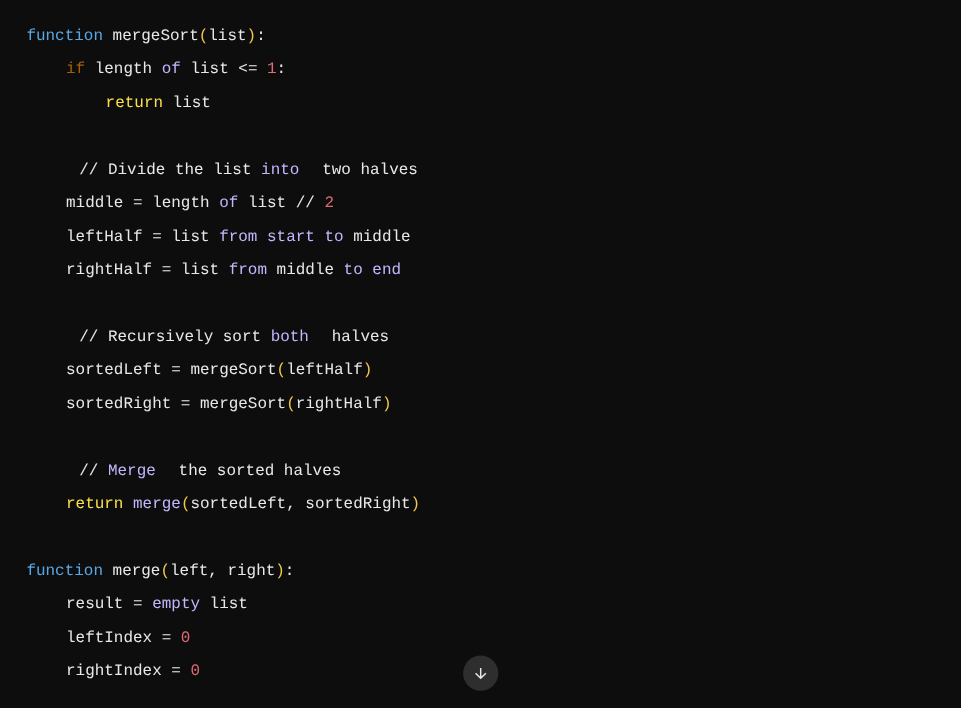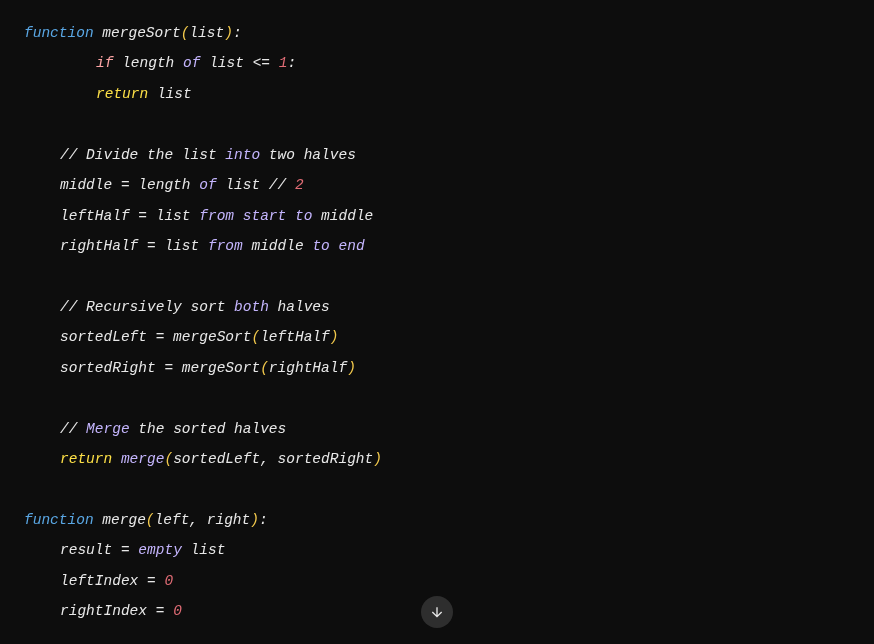--- a/index.html
+++ b/index.html
@@ -14,35 +14,34 @@
       line-height: 2.1;
       color: #e8e8e8;
       width: 874px;
       height: 644px;
       overflow: hidden;
       position: relative;
       padding: 18px 24px;
     }
     .code-container {
       white-space: pre;
-      font-style: italic;
     }
     .line {
       display: block;
     }
     .kw-function { color: #5aa7e4; }
-    .kw-control { color: #fca5a5; margin-left: 36px; }
+    .kw-control { color: #a16207; }
     .kw-return { color: #fde047; }
     .kw-misc { color: #c4b5fd; }
     .fn-name { color: #e8e8e8; font-weight: 500; }
     .paren { color: #f2c94c; }
     .param { color: #e8e8e8; }
     .op { color: #e8e8e8; }
     .num { color: #e06c75; }
-    .comment { color: #e8e8e8; }
+    .comment { color: #e8e8e8; margin-left: 12px; }
     .ident { color: #e8e8e8; text-align: right; }
     .indent1 { padding-left: 36px; }
     .indent2 { padding-left: 72px; }
     .scroll-button {
       position: absolute;
       bottom: 16px;
       left: 50%;
       transform: translateX(-50%);
       width: 32px;
       height: 32px;

